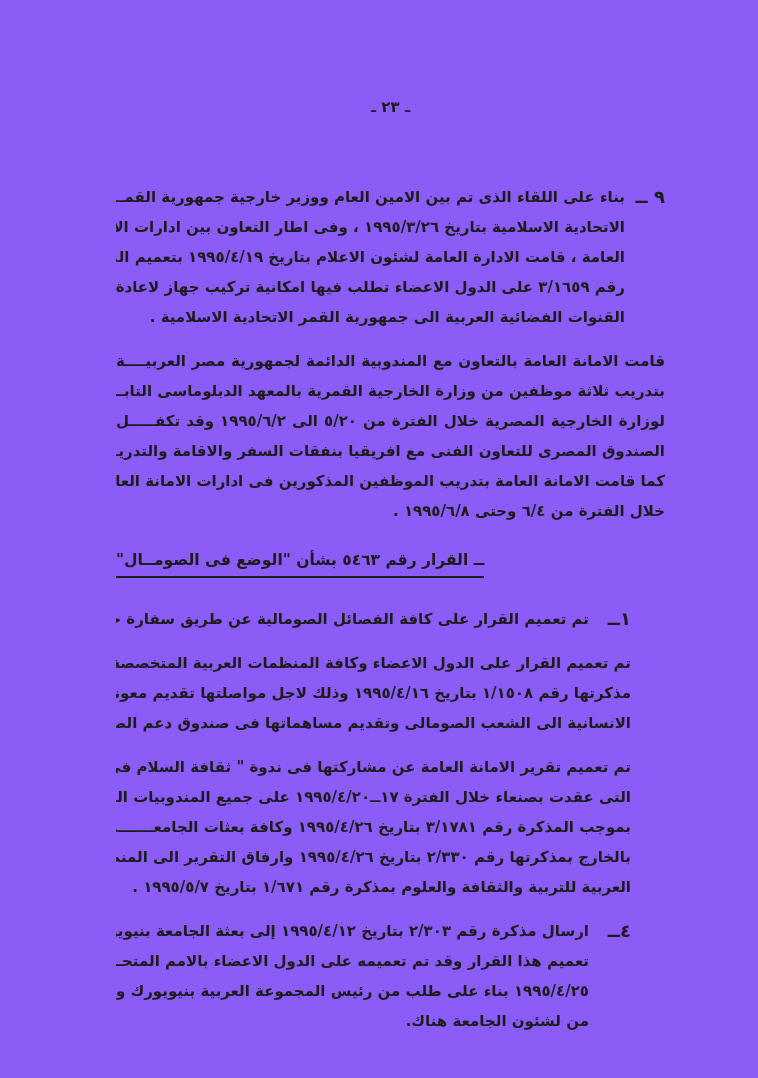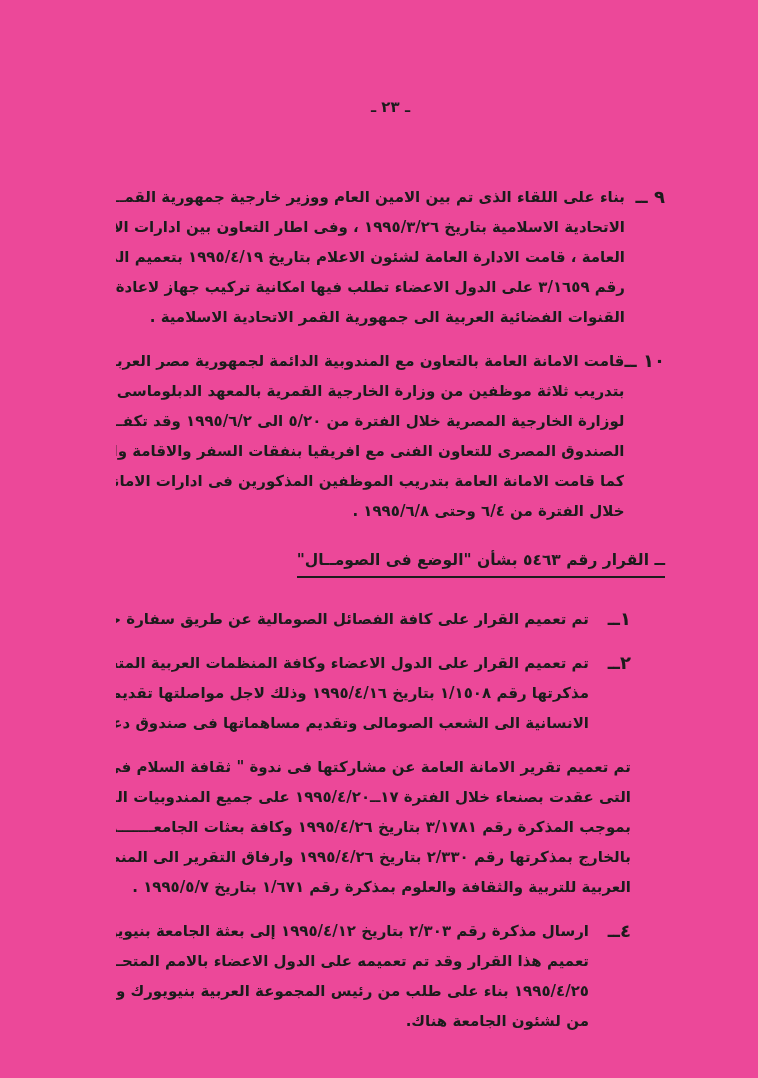--- a/index.html
+++ b/index.html
@@ -5,21 +5,21 @@
   html, body {
     margin: 0;
     padding: 0;
     background: #9a9a9a;
   }
   .page {
     position: relative;
     width: 758px;
     height: 1078px;
     margin: 0 auto;
-    background: #ec4899;
+    background: #8b5cf6;
     direction: rtl;
     font-family: "DejaVu Sans", sans-serif;
     font-weight: bold;
     color: #1c1c1c;
     box-sizing: border-box;
     padding: 98px 93px 0 116px;
     overflow: hidden;
   }
   .page-number {
     text-align: center;
@@ -59,21 +59,21 @@
     line-height: 30px;
     white-space: nowrap;
     text-align: justify;
     text-align-last: justify;
   }
   .line.last {
     text-align: right;
     text-align-last: right;
   }
   .section-heading-wrap {
-    text-align: right;
+    text-align: left;
     margin: 24px 0 26px 0;
   }
   .section-heading {
     display: inline-block;
     font-size: 15.5px;
     padding-bottom: 7px;
     border-bottom: 2px solid #1c1c1c;
     white-space: nowrap;
   }
 </style>
@@ -89,21 +89,20 @@
         <div class="marker">٩ ــ</div>
         <div class="text">
           <div class="line">بناء على اللقاء الذى تم بين الامين العام ووزير خارجية جمهورية القمــــــر</div>
           <div class="line">الاتحادية الاسلامية بتاريخ ١٩٩٥/٣/٢٦ ، وفى اطار التعاون بين ادارات الامانــة</div>
           <div class="line">العامة ، قامت الادارة العامة لشئون الاعلام بتاريخ ١٩٩٥/٤/١٩ بتعميم المذكرة</div>
           <div class="line">رقم ٣/١٦٥٩ على الدول الاعضاء تطلب فيها امكانية تركيب جهاز لاعادة بــــث</div>
           <div class="line last">القنوات الفضائية العربية الى جمهورية القمر الاتحادية الاسلامية .</div>
         </div>
       </div>
       <div class="item">
-        <div class="marker">١٠ ــ</div>
         <div class="text">
           <div class="line">قامت الامانة العامة بالتعاون مع المندوبية الدائمة لجمهورية مصر العربيــــة</div>
           <div class="line">بتدريب ثلاثة موظفين من وزارة الخارجية القمرية بالمعهد الدبلوماسى التابــع</div>
           <div class="line">لوزارة الخارجية المصرية خلال الفترة من ٥/٢٠ الى ١٩٩٥/٦/٢ وقد تكفـــــل</div>
           <div class="line">الصندوق المصرى للتعاون الفنى مع افريقيا  بنفقات السفر والاقامة والتدريـــب .</div>
           <div class="line">كما قامت الامانة العامة بتدريب الموظفين المذكورين فى ادارات الامانة العامة</div>
           <div class="line last">خلال الفترة من ٦/٤ وحتى ١٩٩٥/٦/٨ .</div>
         </div>
       </div>
     </div>
@@ -113,21 +112,20 @@
   </div>
 
   <div class="list level2">
       <div class="item">
         <div class="marker">١ــ</div>
         <div class="text">
           <div class="line">تم تعميم القرار على كافة الفصائل الصومالية عن طريق سفارة جمهورية مصـــــر</div>
         </div>
       </div>
       <div class="item">
-        <div class="marker">٢ــ</div>
         <div class="text">
           <div class="line">تم تعميم القرار على الدول الاعضاء  وكافة المنظمات العربية المتخصصة بموجب</div>
           <div class="line">مذكرتها رقم ١/١٥٠٨ بتاريخ ١٩٩٥/٤/١٦ وذلك لاجل مواصلتها تقديم معوناتها</div>
           <div class="line last">الانسانية الى الشعب الصومالى وتقديم مساهماتها فى صندوق دعم الصومال.</div>
         </div>
       </div>
       <div class="item">
         <div class="text">
           <div class="line">تم تعميم تقرير الامانة العامة عن مشاركتها فى ندوة " ثقافة السلام فى الصومال"</div>
           <div class="line">التى عقدت بصنعاء  خلال الفترة ١٧ــ١٩٩٥/٤/٢٠ على جميع المندوبيات الدائمــة</div>

